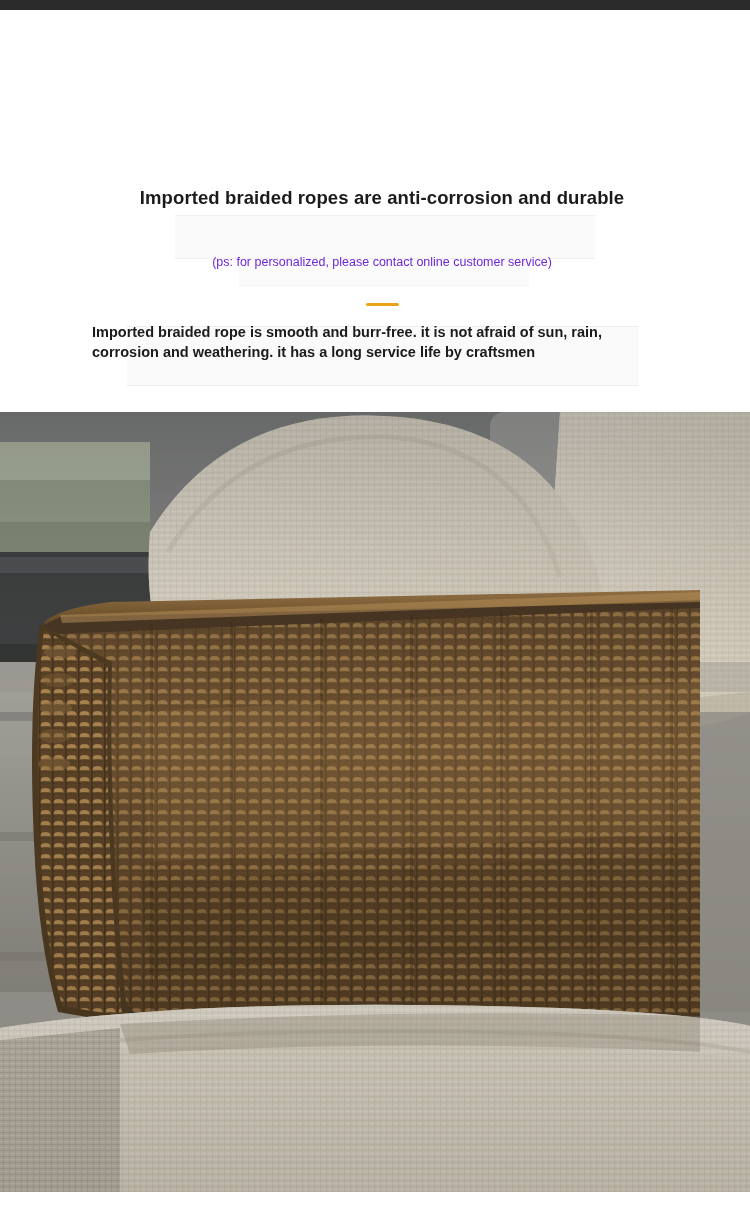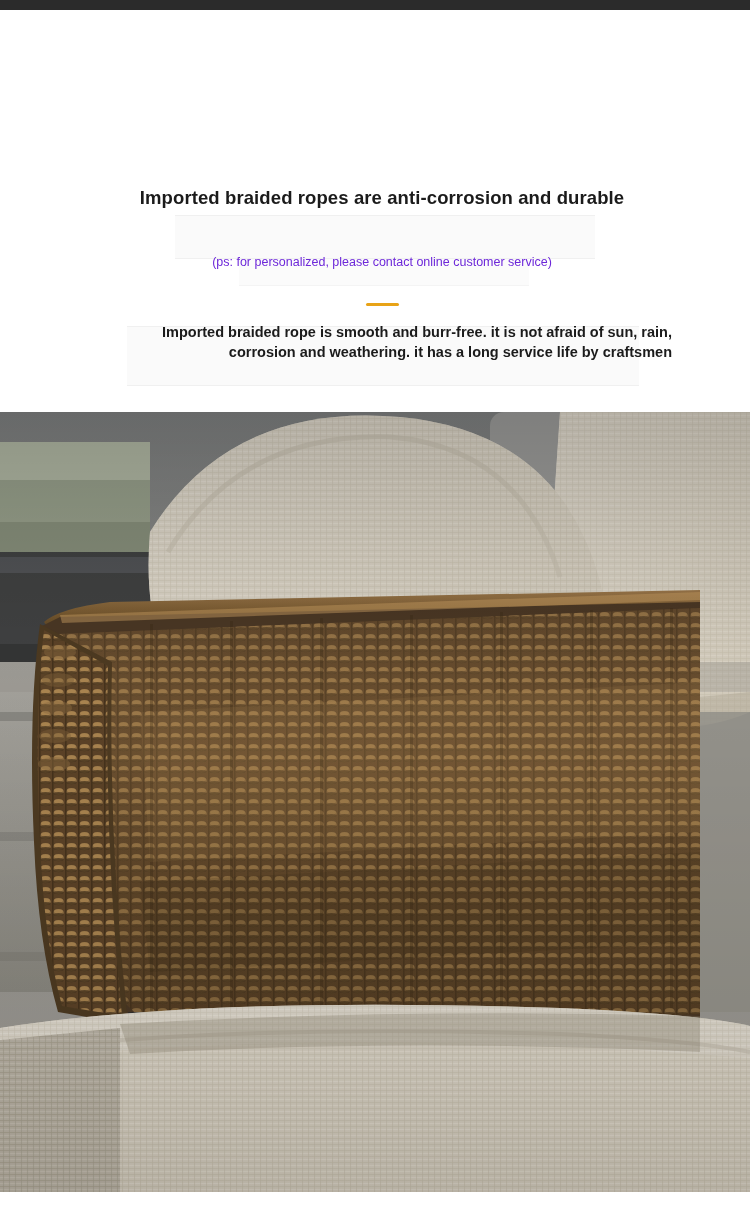--- a/index.html
+++ b/index.html
@@ -66,21 +66,21 @@
     width: 33px;
     height: 3px;
     background: #e8a317;
     border-radius: 2px;
   }
   .body-copy {
     position: absolute;
     top: 312px;
     left: 85px;
     width: 580px;
-    text-align: right;
+    text-align: left;
     font-size: 14.5px;
     font-weight: bold;
     line-height: 20px;
     color: #1b1b1b;
   }
   
   .ghost-band {
     position: absolute;
     background: #fafafa;
     border-top: 1px solid #f0f0f0;

